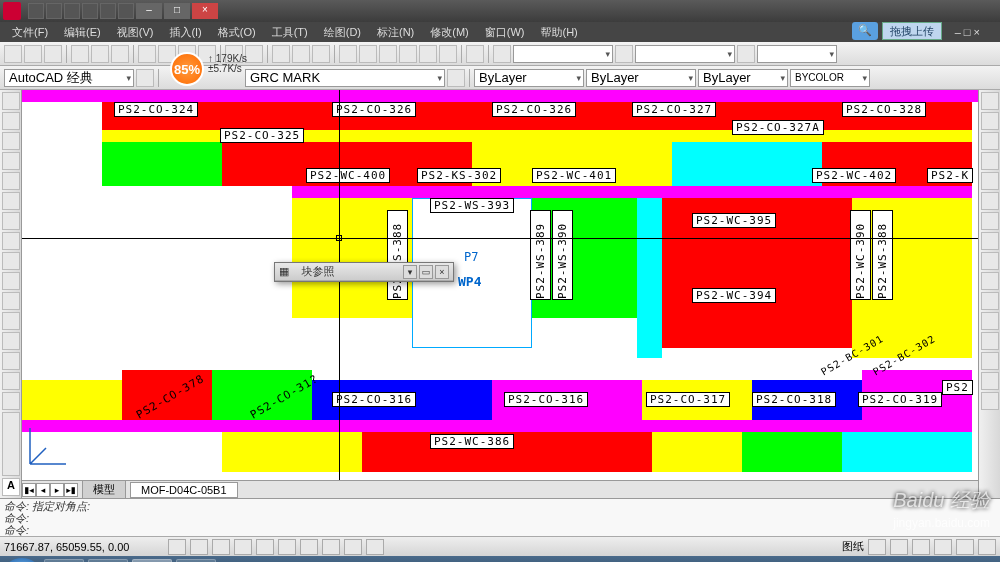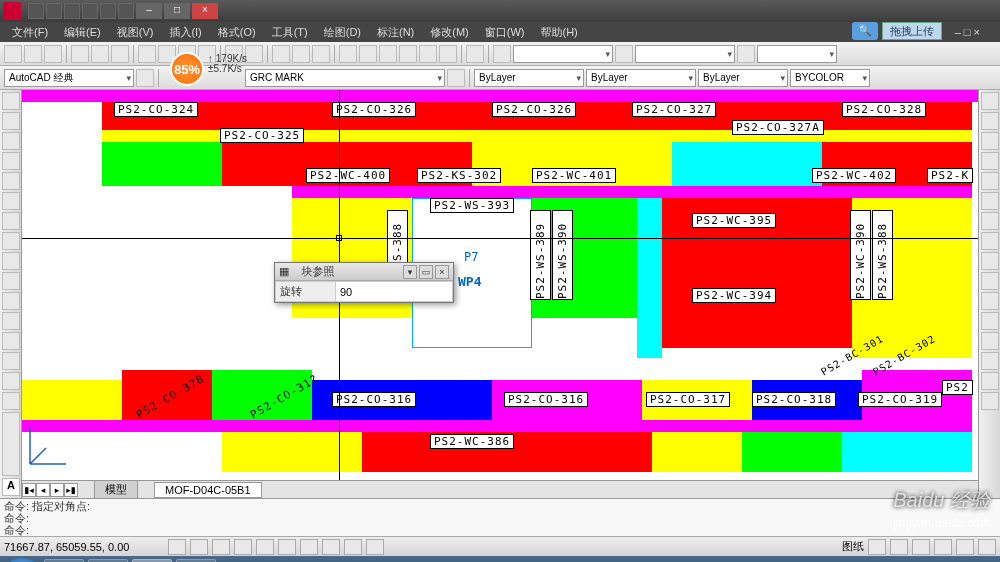--- a/index.html
+++ b/index.html
@@ -17,21 +17,21 @@
 .titlebar .winbtns .close { background:#c44; }
 
 
 .menubar { height:20px; background:#454545; display:flex; align-items:center; color:#ddd; padding-left:4px; }
 .menubar span { padding:2px 8px; cursor:default; }
 
 
 .toolrow { height:24px; background:linear-gradient(#f3f3f3,#dcdcdc); border-bottom:1px solid #aaa; display:flex; align-items:center; padding:0 4px; gap:2px; }
 .toolrow .tb { width:18px; height:18px; background:#e8e8e8; border:1px solid #bbb; display:inline-block; }
 .toolrow .sep { width:1px; height:18px; background:#aaa; margin:0 2px; }
-.toolrow .combo { height:18px; border:1px solid #999; background:#fff; padding:0 14px 0 4px; line-height:16px; position:relative; font-size:10px; }
+.toolrow .combo { height:18px; border:1px solid #999; background:#fff; padding:0 14px 0 4px; line-height:16px; position:relative; font-size:13px; }
 .toolrow .combo::after { content:"▾"; position:absolute; right:2px; top:0; font-size:9px; color:#555; }
 .badge { width:34px; height:34px; border-radius:50%; background:radial-gradient(#ff9a3c,#ff6a00); color:#fff; font-weight:bold; display:flex; align-items:center; justify-content:center; font-size:13px; position:absolute; left:170px; top:52px; z-index:5; border:2px solid #fff; }
 .netstat { position:absolute; left:208px; top:54px; font-size:10px; color:#333; line-height:10px; }
 
 
 .row2 { display:flex; }
 
 
 .workspace { position:relative; height:408px; display:flex; background:#bbb; }
 .vtool { width:22px; background:linear-gradient(90deg,#f0f0f0,#d8d8d8); display:flex; flex-direction:column; gap:2px; padding:2px; border-right:1px solid #999; }
@@ -51,26 +51,26 @@
 .palette .pttl .gap { flex:1; }
 .palette .pttl .pbtn { width:14px; height:14px; background:#ddd; border:1px solid #999; margin-left:2px; font-size:9px; text-align:center; line-height:12px; }
 .palette table { width:100%; border-collapse:collapse; font-size:11px; }
 .palette td { border:1px solid #ccc; padding:2px 4px; background:#fff; }
 .palette td:first-child { background:#eee; width:60px; color:#333; }
 
 
 .sheetbar { height:18px; background:#e4e4e4; border-top:1px solid #999; display:flex; align-items:center; font-size:11px; }
 .sheetbar .nav { display:flex; }
 .sheetbar .nav span { width:14px; height:14px; border:1px solid #999; background:#fff; text-align:center; line-height:12px; font-size:9px; }
-.sheetbar .tab { padding:1px 10px; background:#fff; border:1px solid #999; margin-left:16px; }
+.sheetbar .tab { padding:1px 10px; background:#fff; border:1px solid #999; margin-left:4px; }
 .sheetbar .tab.active { background:#d0d0d0; }
 
 
 .cmdarea { height:38px; background:#f8f8f8; border-top:1px solid #999; padding:1px 4px; font-size:11px; color:#333; line-height:12px;}
-.cmdarea .line { display:block; }
+.cmdarea .line { display:block;font-style:italic; }
 
 
 .statusbar { height:20px; background:linear-gradient(#eee,#d5d5d5); border-top:1px solid #aaa; display:flex; align-items:center; font-size:11px; padding:0 4px; gap:4px; }
 .statusbar .coords { width:160px; }
 .statusbar .sb { width:18px; height:16px; background:#e8e8e8; border:1px solid #aaa; }
 .statusbar .gap { flex:1; }
 
 
 .taskbar { height:32px; background:linear-gradient(#4a6a8a,#23415c); display:flex; align-items:center; padding:0 4px; gap:4px; color:#fff; position:relative;}
 .taskbar .start { width:36px; height:28px; border-radius:50%; background:radial-gradient(#7ec0ff,#1a5a9c); }
@@ -291,24 +291,20 @@
       <div class="pttl">
         <span>▦</span>
         <span style="padding-left:12px">块参照</span>
         <span class="gap"></span>
         <span class="pbtn">▾</span>
         <span class="pbtn">▭</span>
         <span class="pbtn">×</span>
       </div>
       <table>
         <tbody>
-        <tr>
-              <td>旋转</td>
-              <td>90</td>
-            </tr>
       </tbody>
         </table>
     </div>
 
     <div class="sheetbar" style="position:absolute;left:0;bottom:0;width:100%">
       <div class="nav">
         <span>▮◂</span>
           <span>◂</span>
           <span>▸</span>
           <span>▸▮</span>

